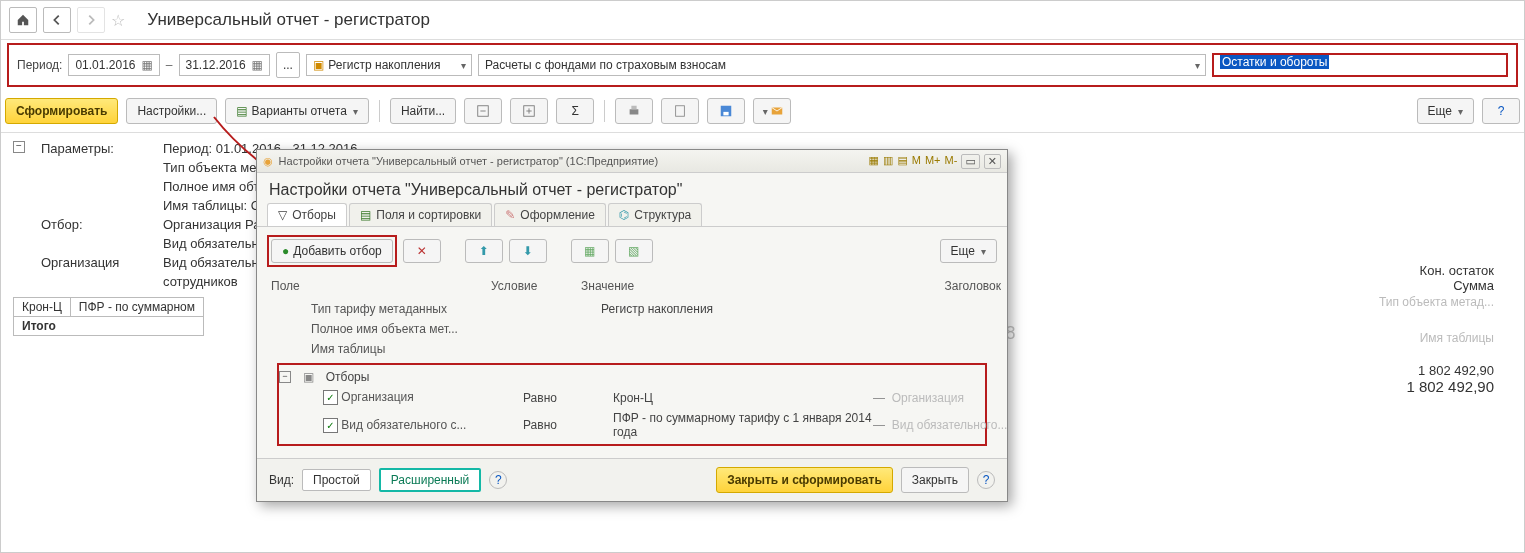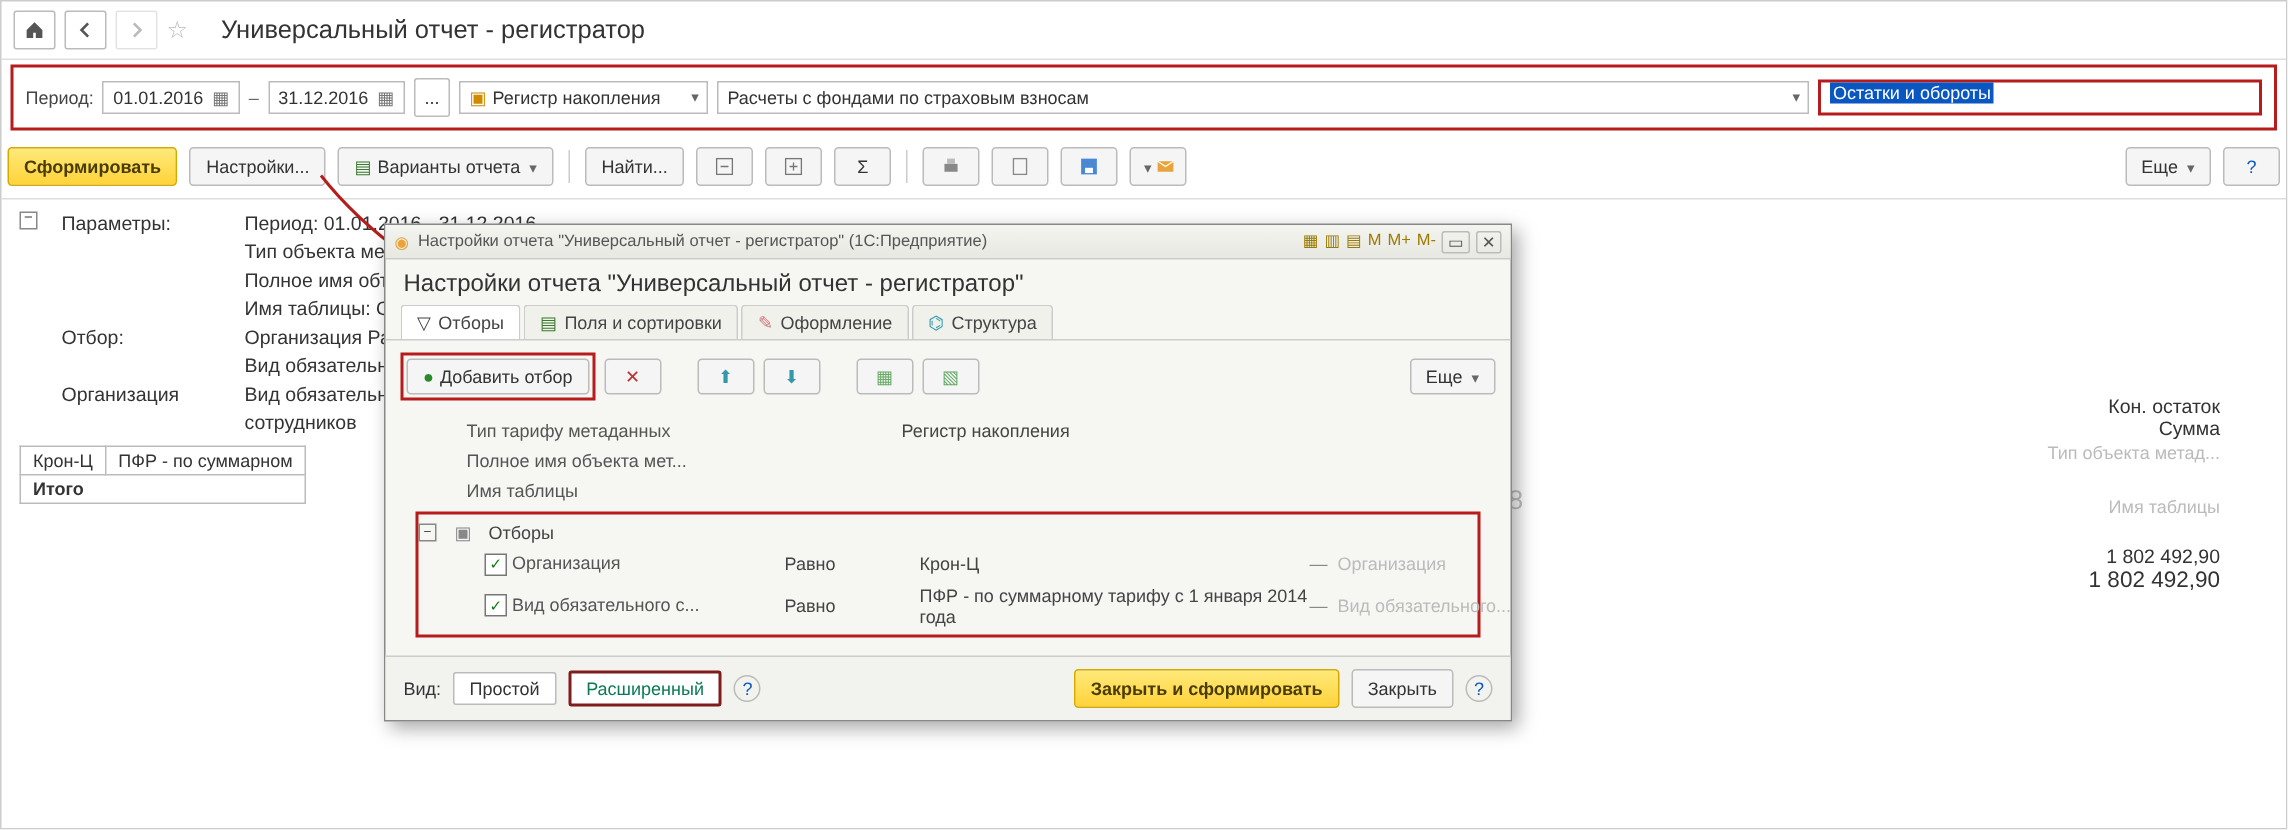--- a/index.html
+++ b/index.html
@@ -37,21 +37,21 @@
   .rgrid{display:grid;grid-template-columns:16px 110px auto;gap:4px 12px;font-size:13px;color:#333}
   .rh{color:#333}
   .rgrid .g1{grid-column:1}
   .rgrid .g2{grid-column:2}
   .rgrid .g3{grid-column:3}
   .minus{border:1px solid #888;width:10px;height:10px;line-height:8px;text-align:center;font-size:10px;color:#444}
 
   .tbl{margin-top:8px;border-collapse:collapse;font-size:12px}
   .tbl td{border:1px solid #bbb;padding:2px 8px}
 
-  .sumcol{position:absolute;right:44px;top:130px;text-align:right;font-size:13px}
+  .sumcol{position:absolute;right:30px;top:130px;text-align:right;font-size:13px}
   .sumcol .h{font-weight:normal}
   .sumcol .v{margin-top:6px}
   .sumcol .tot{font-size:15px}
 
   
   .wm1{position:absolute;left:530px;top:250px;font-size:56px;font-weight:800;letter-spacing:2px;color:rgba(211,47,47,.25);font-family:Arial}
   .wm1 .ru{color:rgba(211,47,47,.22);font-size:38px;vertical-align:super}
   .wm2{position:absolute;left:570px;top:322px;font-size:18px;letter-spacing:2px;color:rgba(120,120,120,.45);font-family:Arial}
 
   
@@ -78,21 +78,21 @@
   .row .ghost{color:#bbb;text-align:left}
   .chk{width:13px;height:13px;border:1px solid #777;background:#fff;display:inline-flex;align-items:center;justify-content:center;font-size:10px;color:#0a7a0a}
   .chk.on:before{content:"✓"}
   .node{display:flex;align-items:center;gap:4px}
   .node .pm{border:1px solid #888;width:10px;height:10px;font-size:9px;line-height:9px;text-align:center;color:#444}
 
   .redbox2{border:2px solid #b71c1c;margin:4px 10px;padding:2px 0}
 
   .mfooter{display:flex;align-items:center;gap:8px;padding:8px 12px;border-top:1px solid #ccc;background:#f2f2ee}
   .mfooter .mode{border:1px solid #bbb;background:#fff;border-radius:2px;padding:3px 10px;cursor:pointer}
-  .mfooter .mode.active{color:#0a7a55;border:2px solid #7f1d1d}
+  .mfooter .mode.active{color:#0a7a55;border:2px solid #14b8a6}
   .mfooter .spacer{flex:1}
   .mfooter .q{color:#0a57c2;border:1px solid #bbb;border-radius:50%;width:16px;height:16px;display:flex;align-items:center;justify-content:center}
 
   
   .arrow{position:absolute;left:205px;top:114px;pointer-events:none}
 
   
   .periodOuter{border:2px solid #b71c1c;margin:3px 6px;padding:2px 0;display:flex;align-items:center}
   .periodOuter .periodbar{flex:1}
 
@@ -317,20 +317,26 @@
       <span class="btn small" style="color:#39a">⬇</span>
       <span style="width:12px"></span>
       <span class="btn small" style="color:#6a6">▦</span>
       <span class="btn small" style="color:#6a6">▧</span>
       <span class="pushr btn">
           <span>Еще</span>
           <span class="caret"></span>
         </span>
     </div>
 
+    <div class="colhdr">
+      <div>Поле</div>
+      <div>Условие</div>
+      <div>Значение</div>
+      <div style="text-align:right">Заголовок</div>
+    </div>
 
     <div class="settings">
       <div class="row">
         <span></span>
           <span class="sub">Тип тарифу метаданных</span>
           <span></span>
         <span>Регистр накопления</span>
           <span></span>
       </div>
       <div class="row">

